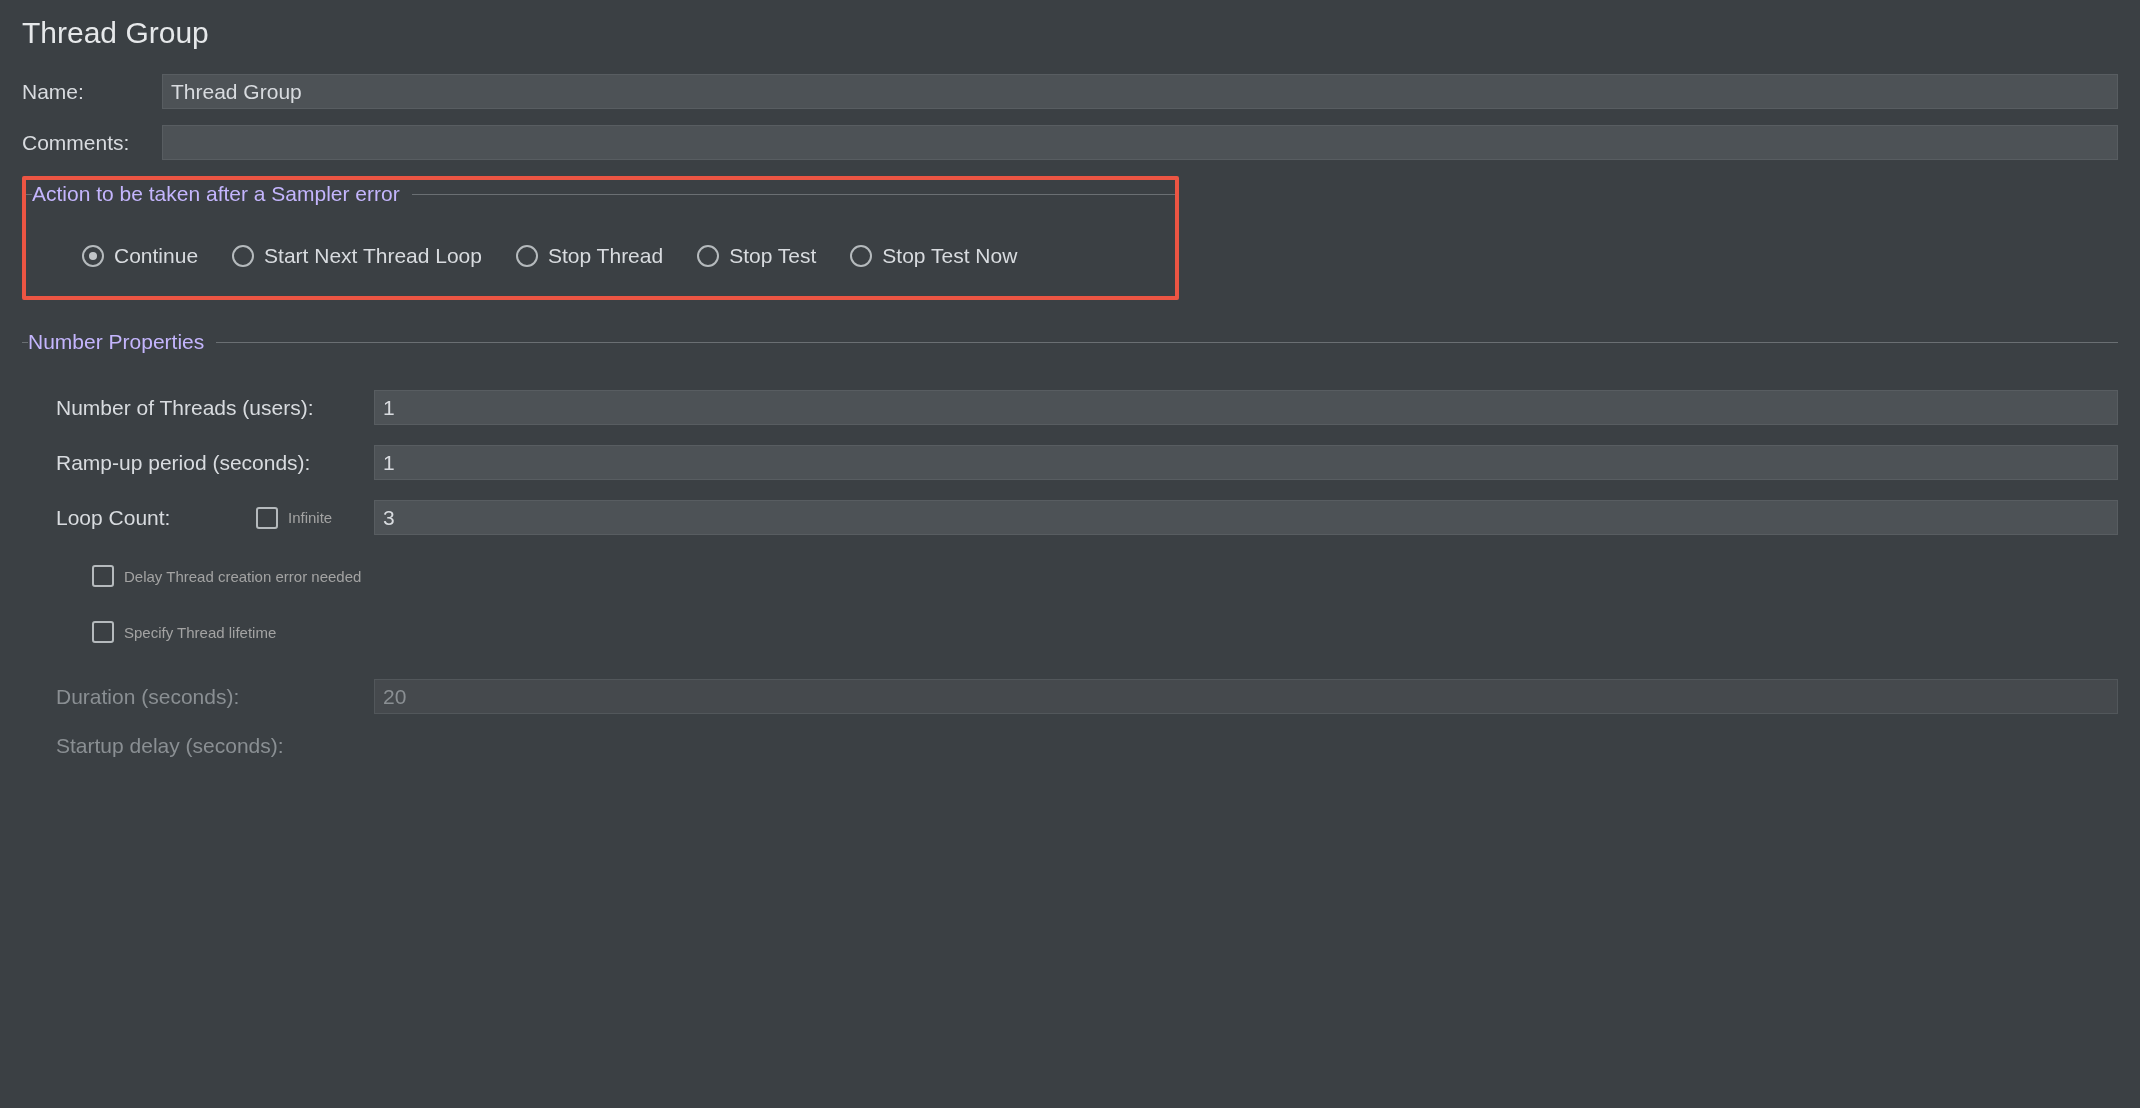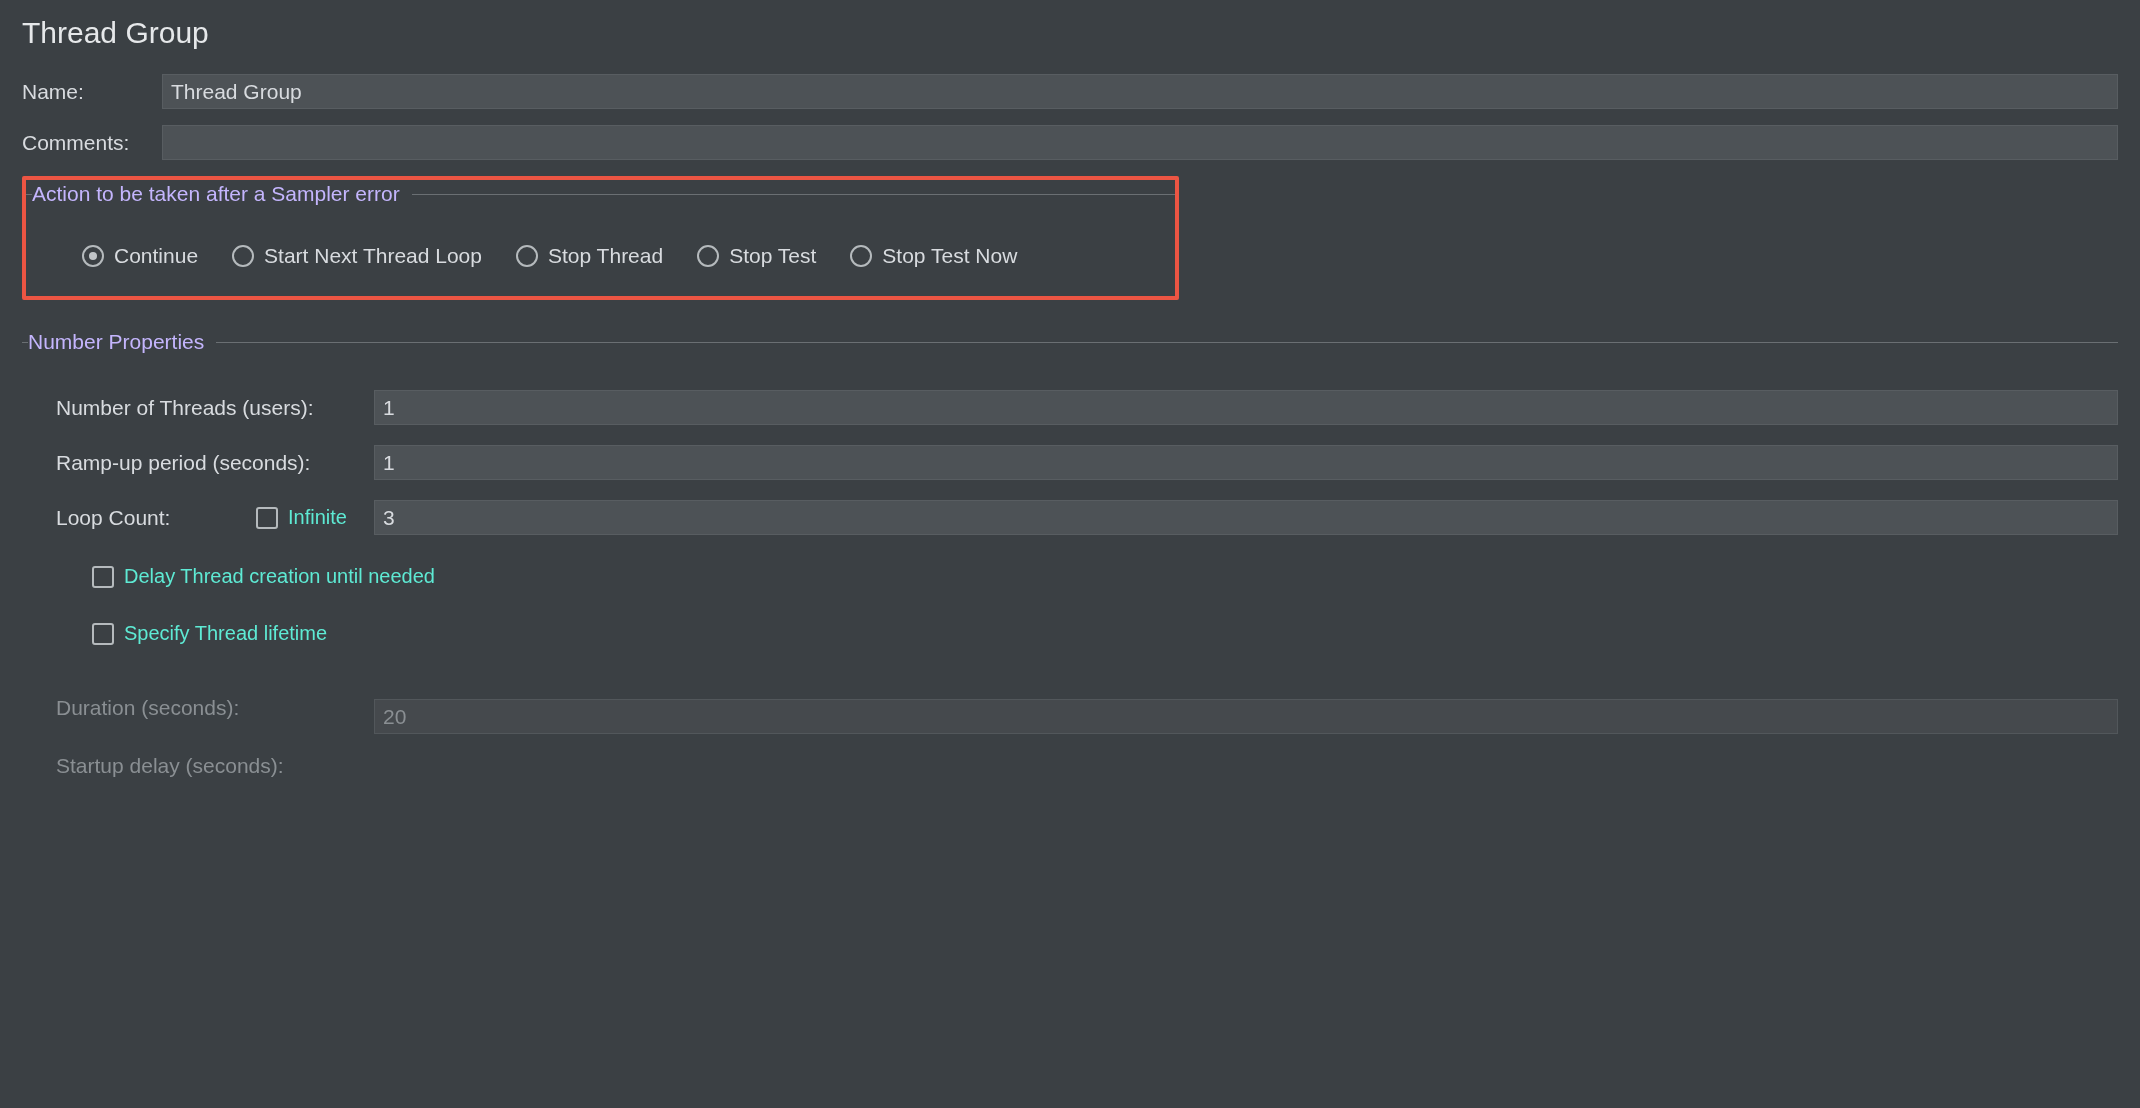--- a/index.html
+++ b/index.html
@@ -38,21 +38,20 @@
     color: #d8dbdf;
     font-size: 21px;
     padding: 0 8px;
     outline: none;
   }
   .text-input::placeholder { color: #9aa0a4; }
   .text-input.disabled {
     background: #45494d;
     border-color: #52575b;
     color: #8a8f93;
-    margin-top: 18px;
   }
 
   fieldset.group {
     border: none;
     border-top: 1px solid #6a6f73;
     padding: 0;
     margin: 0 0 30px 0;
     position: relative;
   }
   fieldset.group legend {
@@ -130,21 +129,21 @@
     cursor: pointer;
     flex-shrink: 0;
   }
   .checkbox.checked::after {
     content: "";
     width: 12px; height: 7px;
     border-left: 2px solid #d8dbdf;
     border-bottom: 2px solid #d8dbdf;
     transform: rotate(-45deg) translate(1px,-1px);
   }
-  .cb-label { font-size: 20px; color: #5eead4; }
+  .cb-label { font-size: 15px; color: #a3a3a3; }
   .loop-infinite {
     display: flex;
     align-items: center;
     width: 118px;
   }
 
   .cb-row {
     display: flex;
     align-items: center;
     padding: 10px 0 10px 36px;
@@ -216,21 +215,21 @@
         <div class="loop-infinite">
           <span class="checkbox"></span>
           <span class="cb-label">Infinite</span>
         </div>
         <input class="text-input" type="text" value="3" style="">
       </div>
 
 
       <div class="cb-row">
         <span class="checkbox"></span>
-        <span class="cb-label">Delay Thread creation until needed</span>
+        <span class="cb-label">Delay Thread creation error needed</span>
       </div>
 
       <div class="cb-row" style="margin-bottom:26px;">
         <span class="checkbox"></span>
         <span class="cb-label">Specify Thread lifetime</span>
       </div>
 
       <div class="prow">
         <div class="plabel disabled">Duration (seconds):</div>
         <input class="text-input disabled" type="text" disabled="" value="20" style="">

